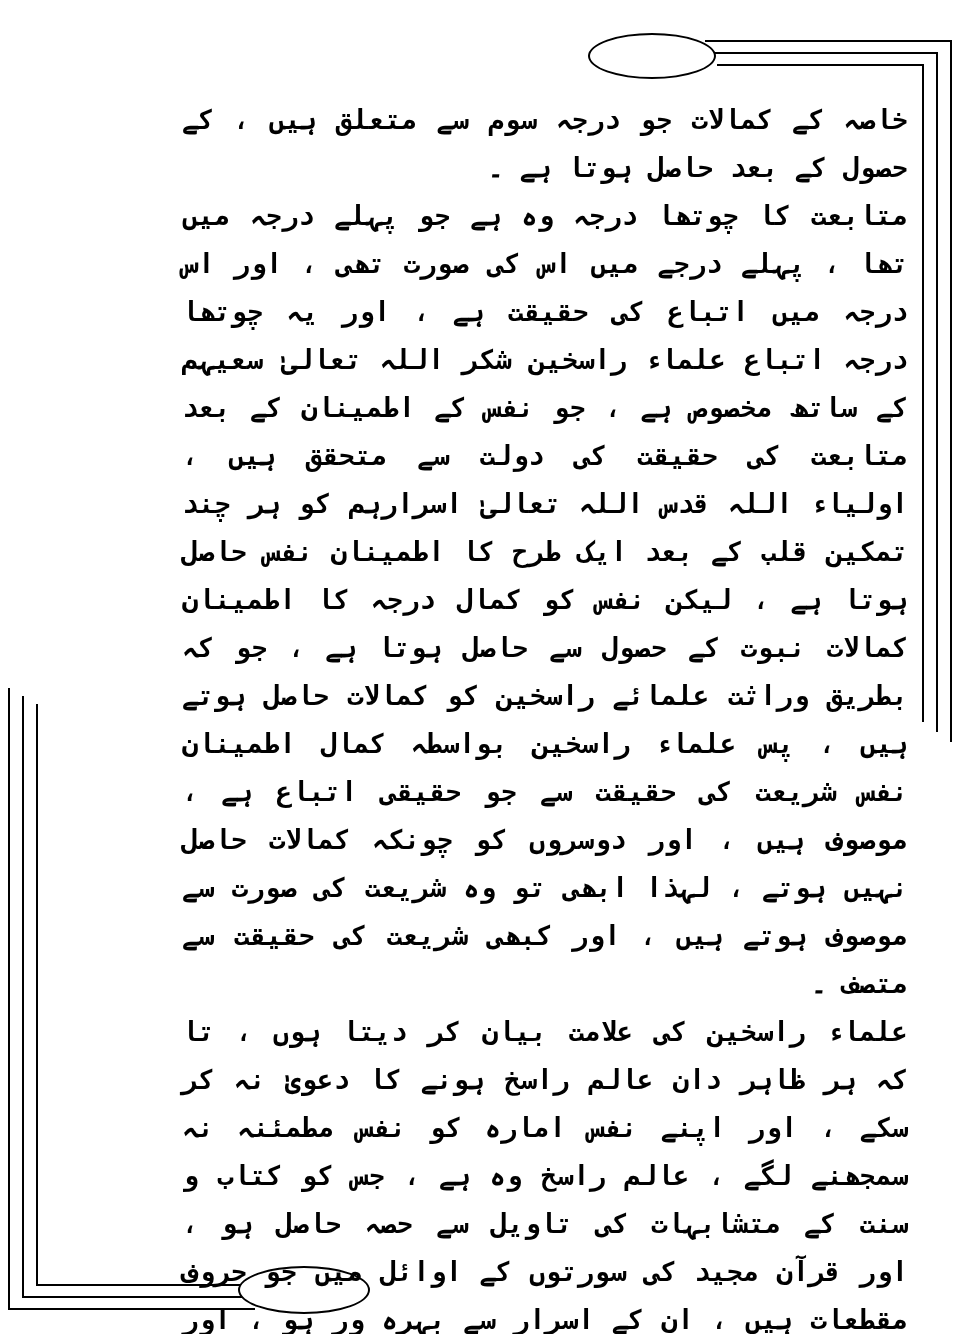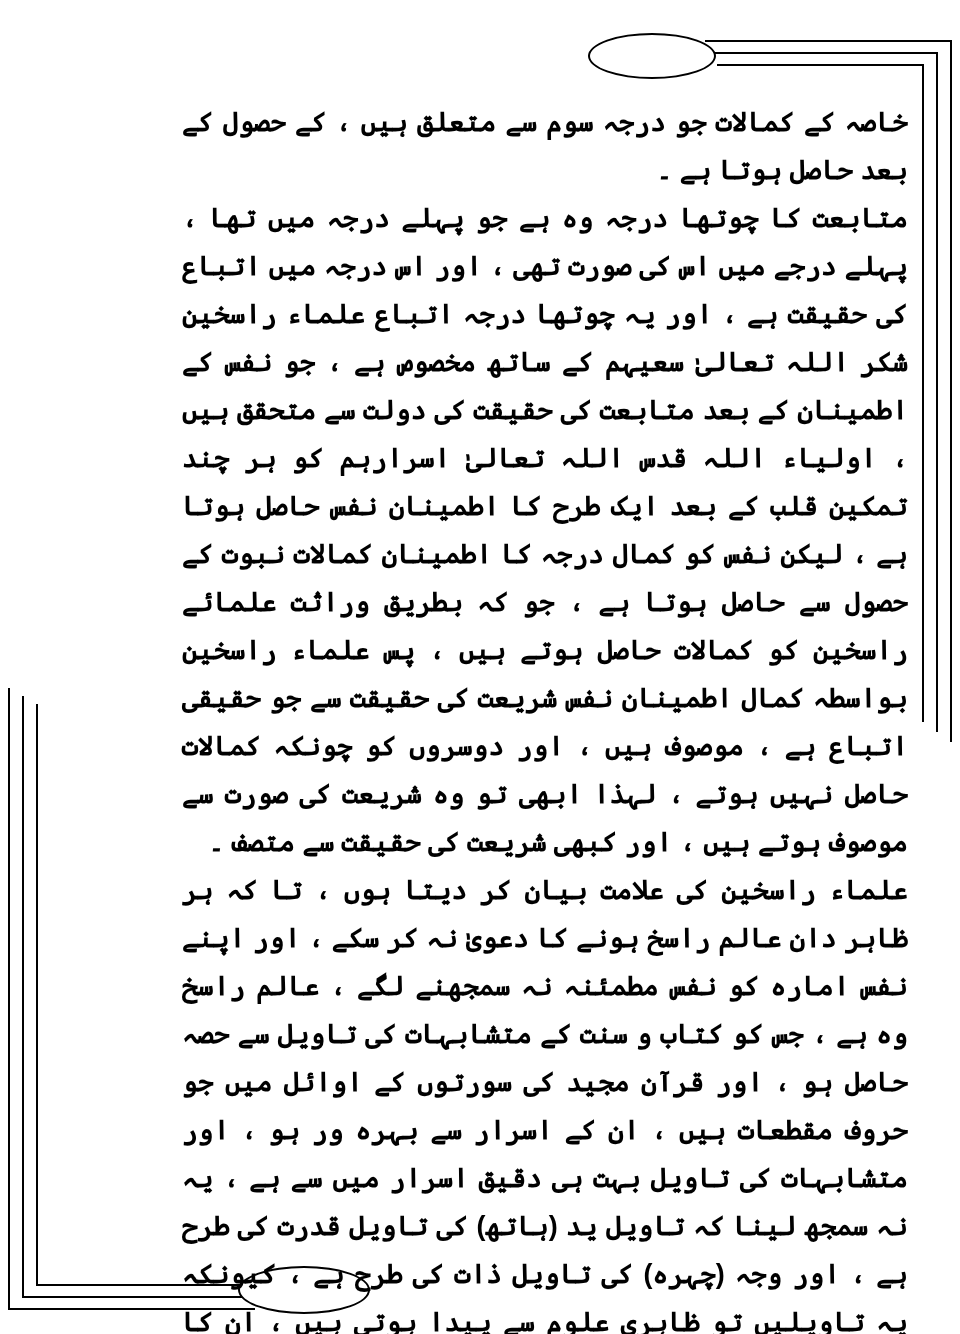--- a/index.html
+++ b/index.html
@@ -6,21 +6,21 @@
     margin: 0;
     padding: 0;
     background: #ffffff;
   }
   .page {
     position: relative;
     width: 960px;
     height: 1334px;
     background: #ffffff;
     overflow: hidden;
-    font-family: Liberation Sans, sans-serif;
+    font-family: Liberation Mono, monospace;
   }
   
   .corner {
     position: absolute;
     pointer-events: none;
   }
   .corner.tr { border-top: 2px solid #000; border-right: 2px solid #000; }
   .corner.bl { border-bottom: 2px solid #000; border-left: 2px solid #000; }
 
   .tr1 { top: 40px;  right: 8px;  width: 245px; height: 700px; }

